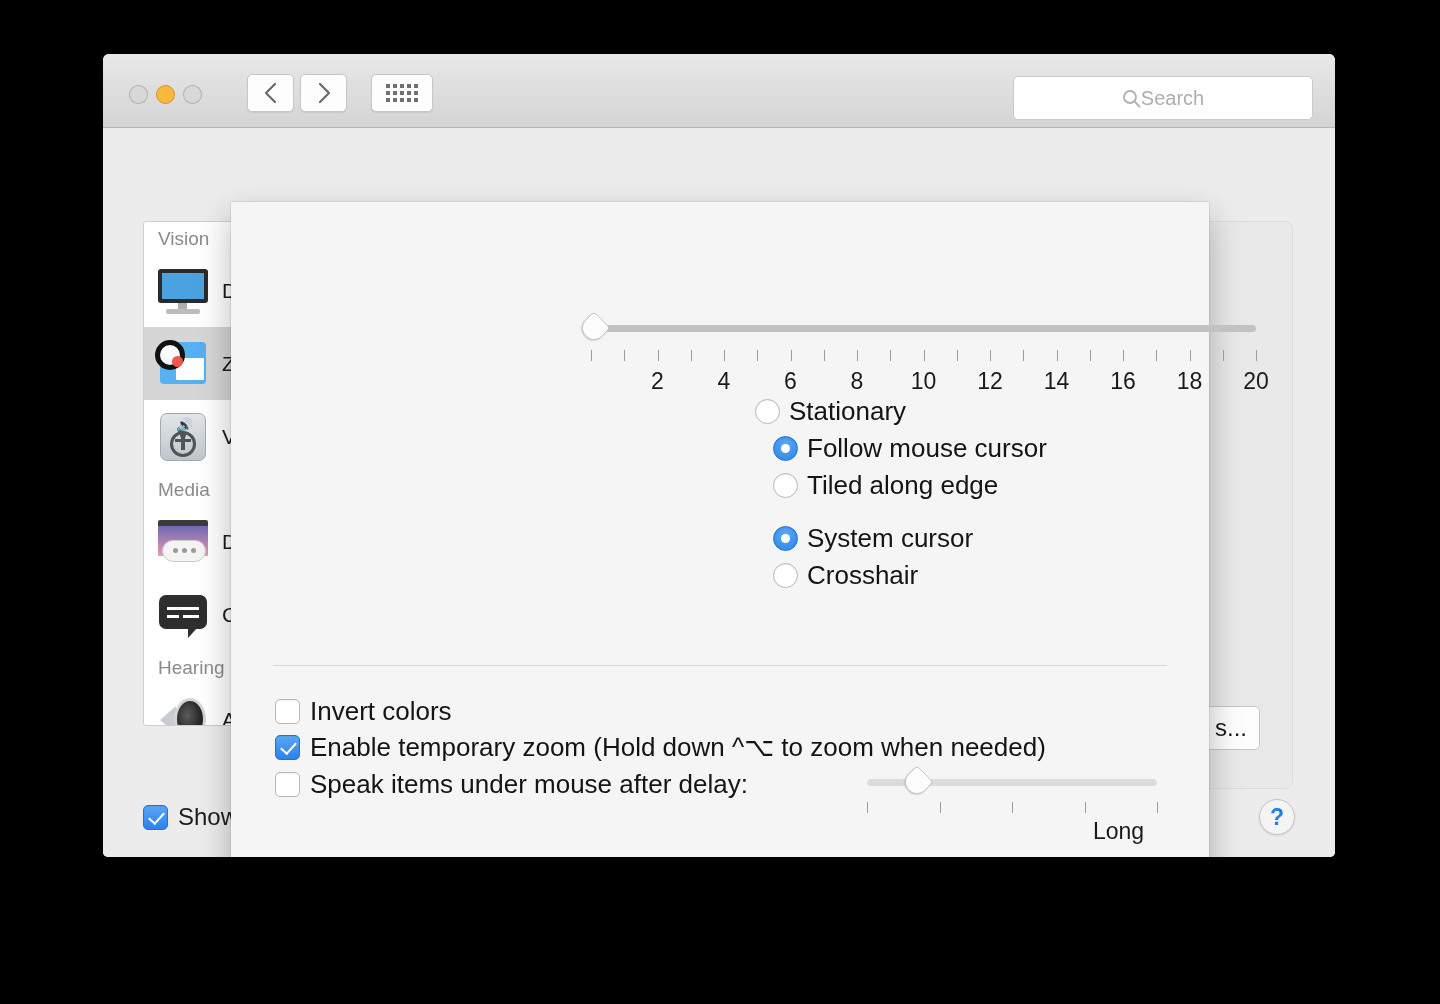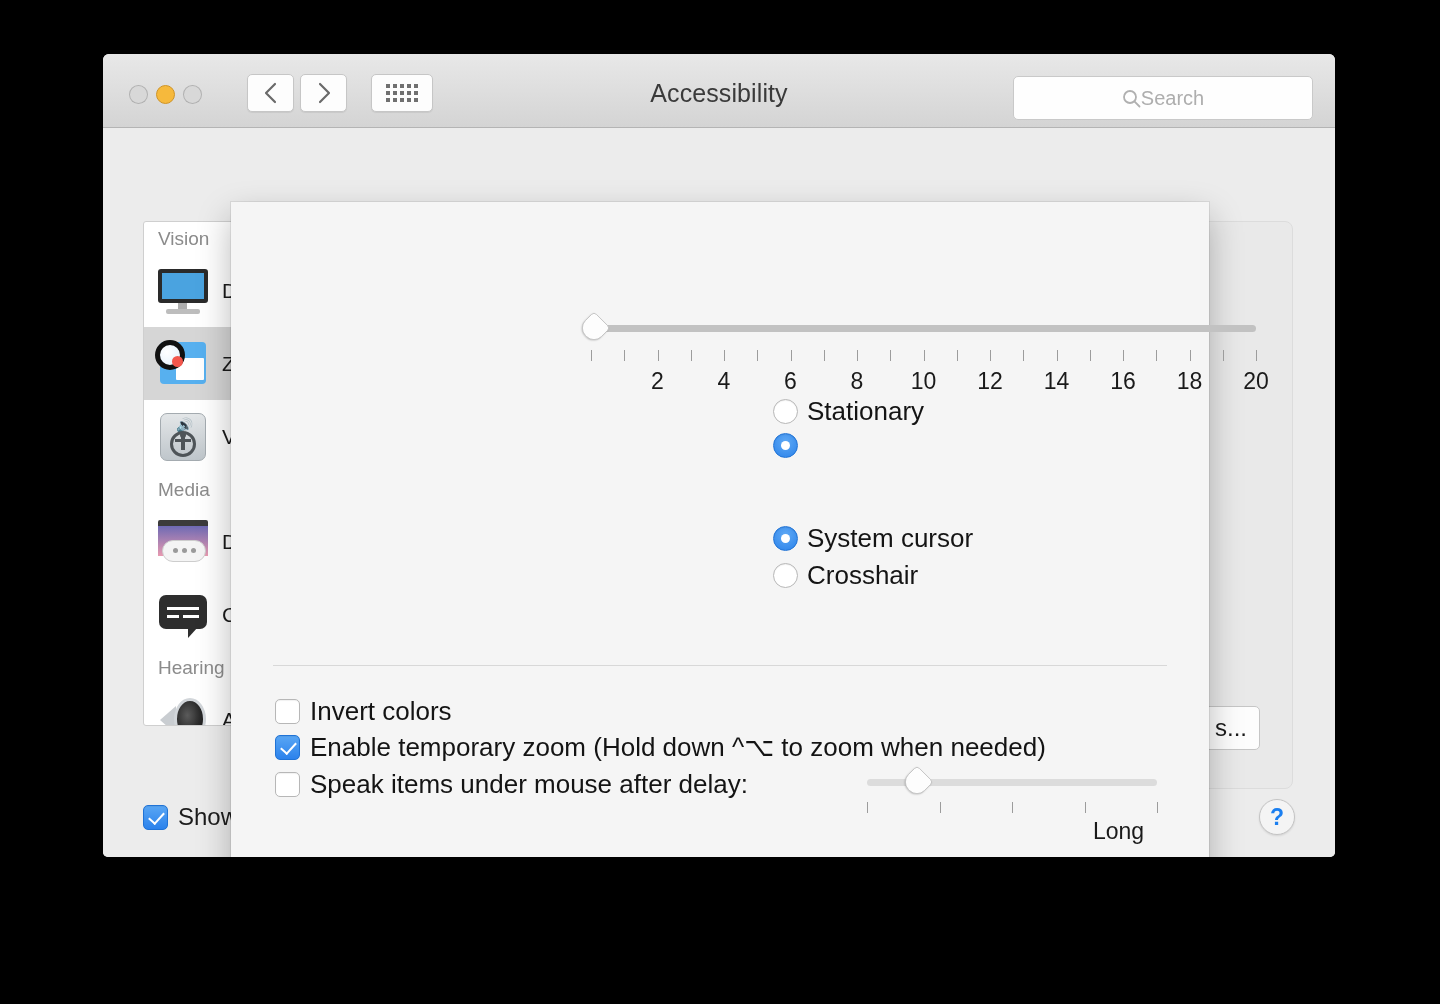--- a/index.html
+++ b/index.html
@@ -393,21 +393,20 @@
             <i></i>
           <i></i>
             <i></i>
             <i></i>
             <i></i>
             <i></i>
         </div>
       </div>
     </div>
 
-    <div class="win-title">Accessibility</div>
 
     <div class="searchbox">
       <svg width="19" height="19" viewBox="0 0 19 19">
         <circle cx="8" cy="8" r="6" fill="none" stroke="#b0b0b0" stroke-width="1.8"></circle>
         <line x1="12.4" y1="12.4" x2="17.5" y2="17.5" stroke="#b0b0b0" stroke-width="1.8" stroke-linecap="round"></line>
       </svg>
       <span class="ph">Search</span>
     </div>
   </div>
 
@@ -535,26 +534,31 @@
           <span style="left: 266px;">8</span>
           <span style="left: 332.5px;">10</span>
           <span style="left: 399px; text-align: right;">12</span>
           <span style="left: 465.5px;">14</span>
           <span style="left: 532px;">16</span>
           <span style="left: 598.5px;">18</span>
           <span style="left: 665px;">20</span>
         </div>
 
 
-      <div class="row" style="left:542px; top:194px;">
+      <div class="row" style="left:524px; top:194px;">
         <div class="radio"></div>
         <div class="radio-label">Stationary</div>
       </div>
       <div class="row" style="left:542px; top:231px;">
         <div class="radio on"></div>
+        <div class="radio-label">Follow mouse cursor</div>
+      </div>
+      <div class="row" style="left:542px; top:268px;">
+        <div class="radio"></div>
+        <div class="radio-label">Tiled along edge</div>
       </div>
 
 
       <div class="row" style="left:542px; top:321px;">
         <div class="radio on"></div>
         <div class="radio-label">System cursor</div>
       </div>
       <div class="row" style="left:542px; top:358px;">
         <div class="radio"></div>
         <div class="radio-label">Crosshair</div>

